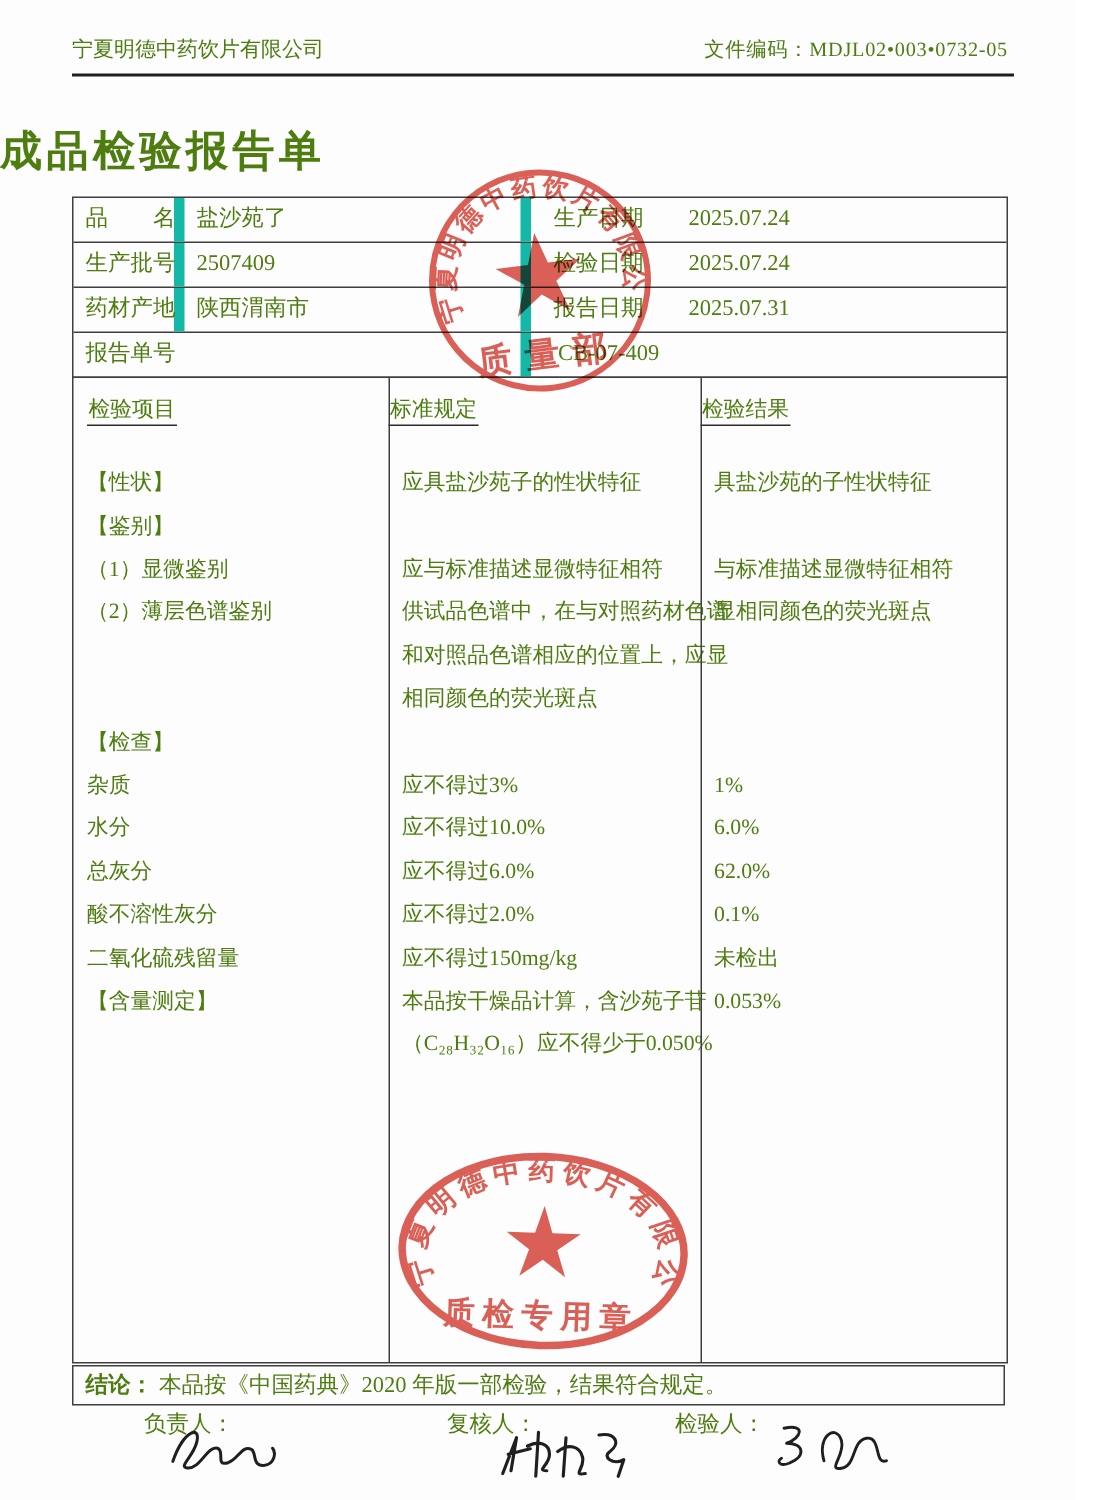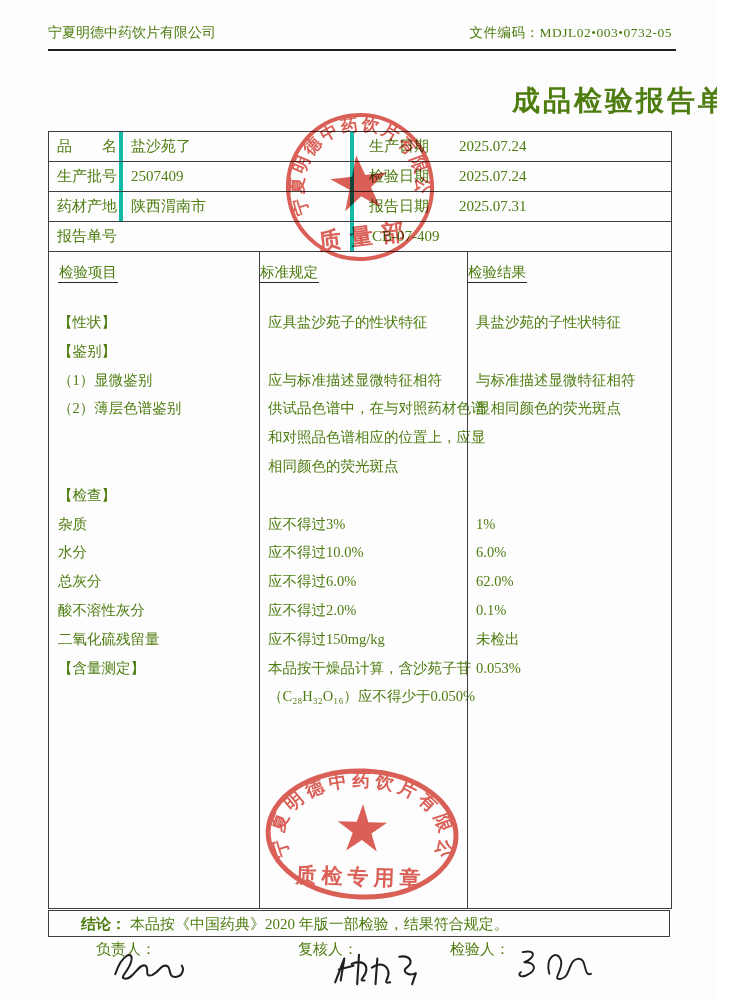--- a/index.html
+++ b/index.html
@@ -4,29 +4,29 @@
 <style>
   html,body{margin:0;padding:0;background:#ffffff;}
   .page{position:relative;width:717px;height:1000px;background:#fdfdfd;overflow:hidden;
         font-family:Liberation Serif, serif;color:#4d7c0f;}
   
   .hdr{position:absolute;top:24px;left:48px;width:624px;display:flex;
        justify-content:space-between;align-items:flex-end;font-size:14px;}
   .hdr .code{font-size:13.5px;letter-spacing:.5px;}
   .hdr-rule{position:absolute;top:49px;left:48px;width:628px;height:2px;background:#1e1e1e;}
   
-  .title{position:absolute;top:82px;left:0;width:729px;text-align:right;
+  .title{position:absolute;top:82px;left:0;width:729px;text-align:left;
          font-size:28px;font-weight:bold;letter-spacing:3px;}
   
   .info{position:absolute;left:48px;top:131px;width:622px;border:1.5px solid #3f3f3f;
         font-size:15px;background:transparent;}
   .irow{display:grid;grid-template-columns:74px 231px 1fr;height:29px;line-height:29px;
         border-bottom:1px solid #3f3f3f;}
   .irow:last-child{border-bottom:none;grid-template-columns:305px 1fr;gap:12px;}
-  .icell{padding-left:8px;border-right:4px solid #14b8a6;white-space:nowrap;overflow:visible;}
+  .icell{padding-left:8px;border-right:7px solid #14b8a6;white-space:nowrap;overflow:visible;}
   .icell:last-child{border-right:none;}
   .rlbl{display:inline-block;width:90px;padding-left:7px;}
   
   .main{position:absolute;left:48px;top:251px;width:622px;height:656px;
         border:1.5px solid #3f3f3f;font-size:14.5px;}
   .vline{position:absolute;top:0;bottom:0;width:1px;background:#3f3f3f;}
   .v1{left:210px;} .v2{left:418px;}
   .thead{display:grid;grid-template-columns:210px 208px 204px;height:40px;padding-top:11px;
          box-sizing:border-box;}
   .hcell{text-align:left;}
@@ -36,21 +36,21 @@
   .trow{display:grid;grid-template-columns:210px 208px 204px;height:28.8px;line-height:28.8px;}
   .tcell{padding-left:9px;white-space:nowrap;overflow:visible;}
   
   .stamp{position:absolute;opacity:.85;mix-blend-mode:multiply;pointer-events:none;}
   .stamp-top{left:280px;top:107px;transform:rotate(-7deg);}
   .stamp-bottom{left:260px;top:766px;transform:rotate(2deg);}
   
   .conclusion{position:absolute;left:48px;top:910px;width:622px;height:27px;
               border:1.5px solid #3f3f3f;line-height:27px;font-size:15px;padding-left:8px;
               box-sizing:border-box;white-space:nowrap;}
-  .conclusion b{margin-right:4px;margin-left:24px;}
+  .conclusion b{margin-right:4px;}
   .signs{position:absolute;left:48px;top:938px;width:640px;height:60px;font-size:15px;}
   .slabel{position:absolute;top:2px;white-space:nowrap;}
   .s1{left:0;margin-left:48px;} .s2{left:218px;margin-left:32px;} .s3{left:402px;}
   .sig{position:absolute;}
   .sig path{fill:none;stroke:#1f1f1f;stroke-width:2.3;stroke-linecap:round;stroke-linejoin:round;}
 </style>
 </head>
 <body>
 
 <div class="page">

